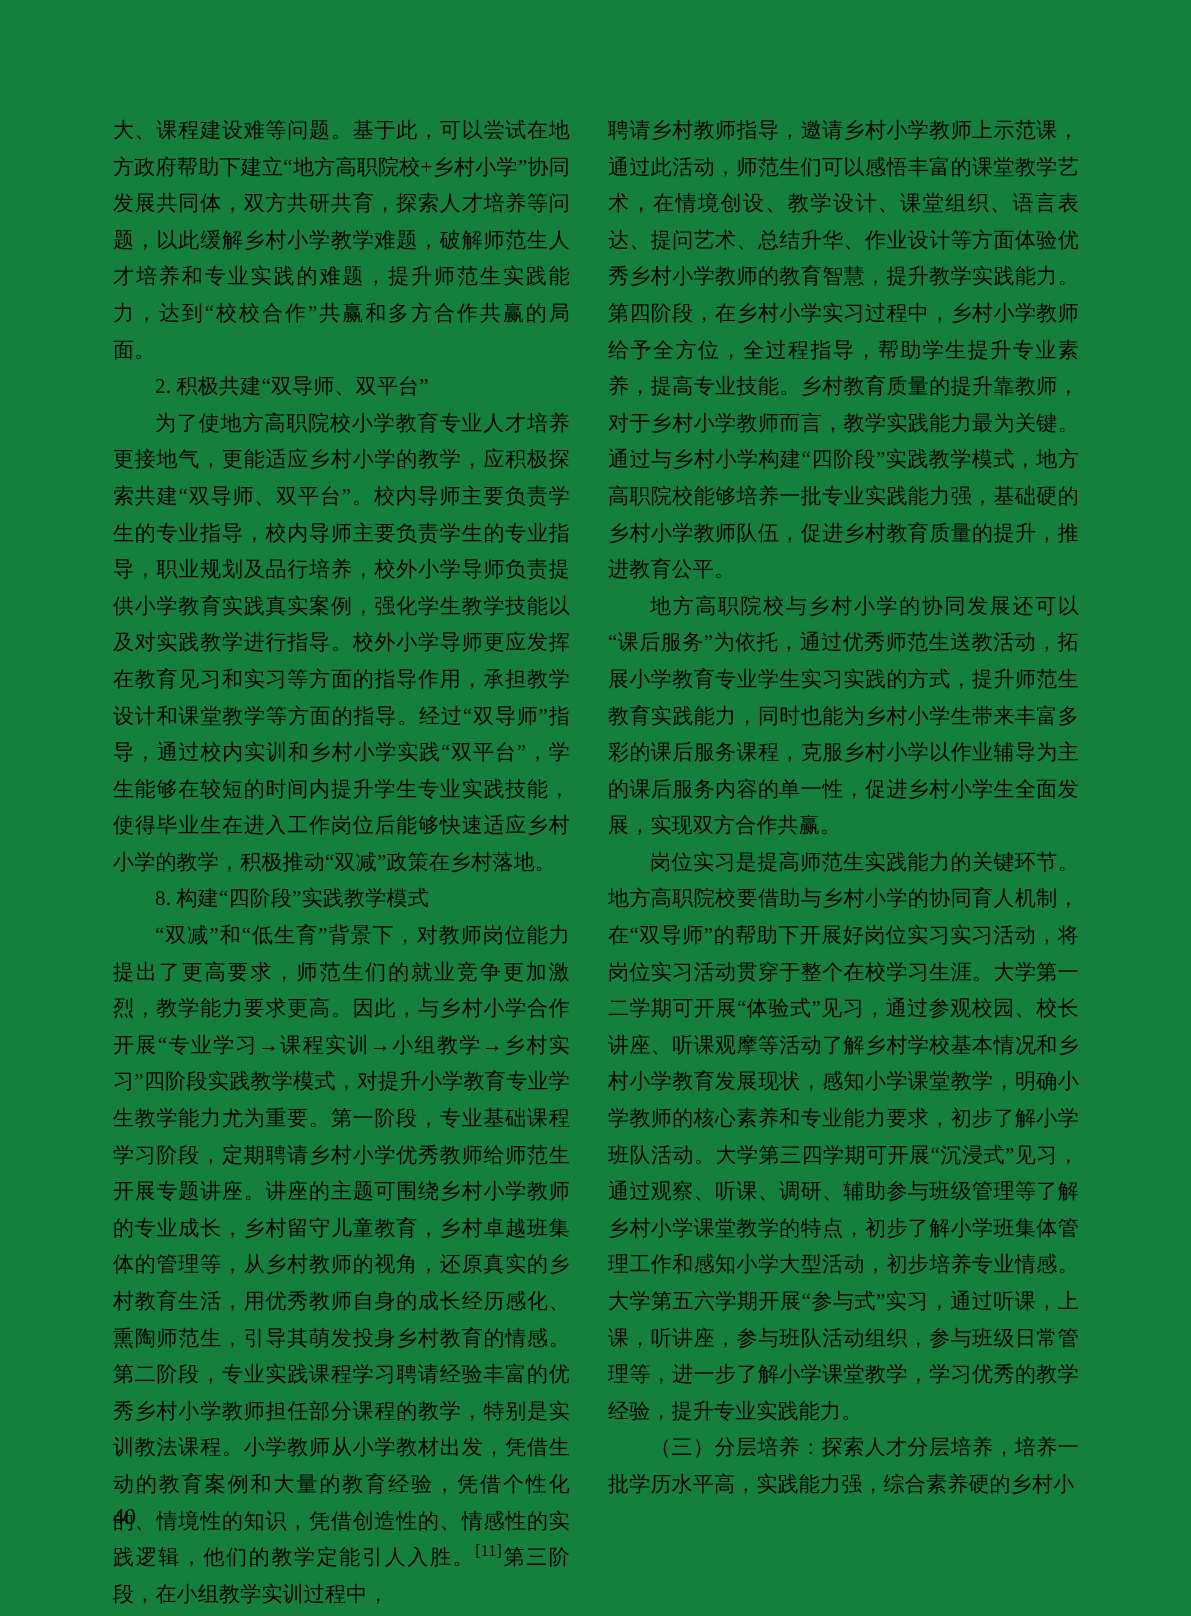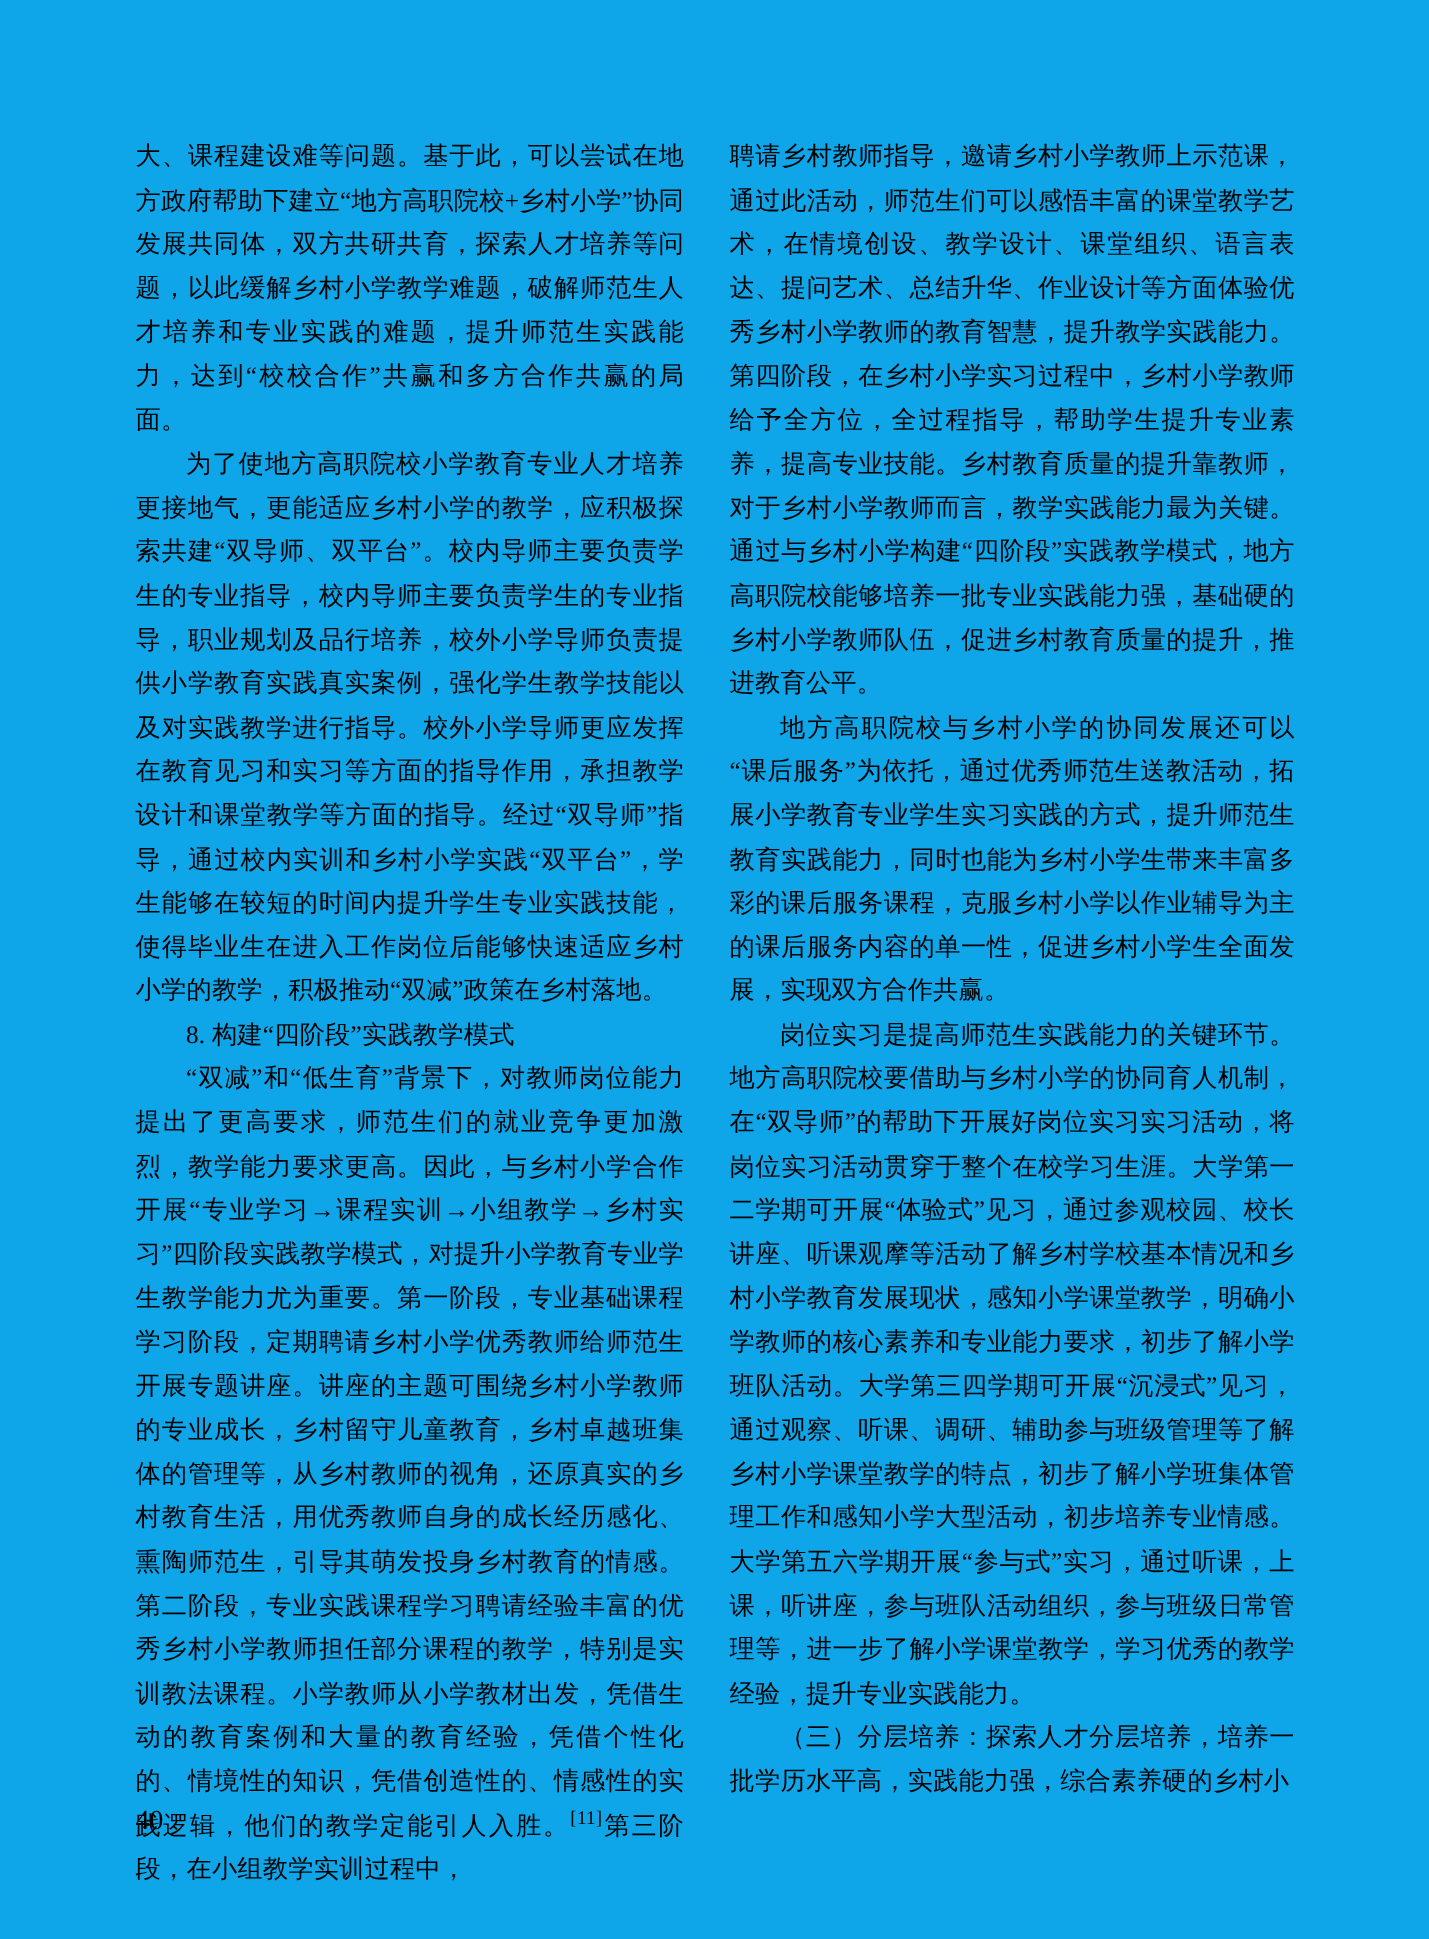--- a/index.html
+++ b/index.html
@@ -11,21 +11,21 @@
     height: 1616px;
     background: #ffffff;
     position: relative;
     overflow: hidden;
     font-family: "Liberation Serif", "DejaVu Serif", serif;
     color: #000000;
   }
   .page {
     position: absolute;
     inset: 0;
-    background: #0ea5e9;
+    background: #15803d;
   }
   .content {
     position: absolute;
     left: 113px;
     top: 112px;
     width: 966px;
     display: flex;
   }
   .col {
     text-align: justify;
@@ -60,20 +60,21 @@
     line-height: 30px;
   }
 </style>
 </head>
 <body>
 
 <div class="page">
   <div class="content">
     <div class="col left">
         <p class="">大、课程建设难等问题。基于此，可以尝试在地方政府帮助下建立“地方高职院校+乡村小学”协同发展共同体，双方共研共育，探索人才培养等问题，以此缓解乡村小学教学难题，破解师范生人才培养和专业实践的难题，提升师范生实践能力，达到“校校合作”共赢和多方合作共赢的局面。</p>
+        <p class="indent">2. 积极共建“双导师、双平台”</p>
         <p class="indent">为了使地方高职院校小学教育专业人才培养更接地气，更能适应乡村小学的教学，应积极探索共建“双导师、双平台”。校内导师主要负责学生的专业指导，校内导师主要负责学生的专业指导，职业规划及品行培养，校外小学导师负责提供小学教育实践真实案例，强化学生教学技能以及对实践教学进行指导。校外小学导师更应发挥在教育见习和实习等方面的指导作用，承担教学设计和课堂教学等方面的指导。经过“双导师”指导，通过校内实训和乡村小学实践“双平台”，学生能够在较短的时间内提升学生专业实践技能，使得毕业生在进入工作岗位后能够快速适应乡村小学的教学，积极推动“双减”政策在乡村落地。</p>
         <p class="indent">8. 构建“四阶段”实践教学模式</p>
         <p class="indent">“双减”和“低生育”背景下，对教师岗位能力提出了更高要求，师范生们的就业竞争更加激烈，教学能力要求更高。因此，与乡村小学合作开展“专业学习→课程实训→小组教学→乡村实习”四阶段实践教学模式，对提升小学教育专业学生教学能力尤为重要。第一阶段，专业基础课程学习阶段，定期聘请乡村小学优秀教师给师范生开展专题讲座。讲座的主题可围绕乡村小学教师的专业成长，乡村留守儿童教育，乡村卓越班集体的管理等，从乡村教师的视角，还原真实的乡村教育生活，用优秀教师自身的成长经历感化、熏陶师范生，引导其萌发投身乡村教育的情感。第二阶段，专业实践课程学习聘请经验丰富的优秀乡村小学教师担任部分课程的教学，特别是实训教法课程。小学教师从小学教材出发，凭借生动的教育案例和大量的教育经验，凭借个性化的、情境性的知识，凭借创造性的、情感性的实践逻辑，他们的教学定能引人入胜。<sup class="ref">[11]</sup>第三阶段，在小组教学实训过程中，</p>
       </div>
     <div class="col right">
         <p class="">聘请乡村教师指导，邀请乡村小学教师上示范课，通过此活动，师范生们可以感悟丰富的课堂教学艺术，在情境创设、教学设计、课堂组织、语言表达、提问艺术、总结升华、作业设计等方面体验优秀乡村小学教师的教育智慧，提升教学实践能力。第四阶段，在乡村小学实习过程中，乡村小学教师给予全方位，全过程指导，帮助学生提升专业素养，提高专业技能。乡村教育质量的提升靠教师，对于乡村小学教师而言，教学实践能力最为关键。通过与乡村小学构建“四阶段”实践教学模式，地方高职院校能够培养一批专业实践能力强，基础硬的乡村小学教师队伍，促进乡村教育质量的提升，推进教育公平。</p>
         <p class="indent">地方高职院校与乡村小学的协同发展还可以“课后服务”为依托，通过优秀师范生送教活动，拓展小学教育专业学生实习实践的方式，提升师范生教育实践能力，同时也能为乡村小学生带来丰富多彩的课后服务课程，克服乡村小学以作业辅导为主的课后服务内容的单一性，促进乡村小学生全面发展，实现双方合作共赢。</p>
         <p class="indent">岗位实习是提高师范生实践能力的关键环节。地方高职院校要借助与乡村小学的协同育人机制，在“双导师”的帮助下开展好岗位实习实习活动，将岗位实习活动贯穿于整个在校学习生涯。大学第一二学期可开展“体验式”见习，通过参观校园、校长讲座、听课观摩等活动了解乡村学校基本情况和乡村小学教育发展现状，感知小学课堂教学，明确小学教师的核心素养和专业能力要求，初步了解小学班队活动。大学第三四学期可开展“沉浸式”见习，通过观察、听课、调研、辅助参与班级管理等了解乡村小学课堂教学的特点，初步了解小学班集体管理工作和感知小学大型活动，初步培养专业情感。大学第五六学期开展“参与式”实习，通过听课，上课，听讲座，参与班队活动组织，参与班级日常管理等，进一步了解小学课堂教学，学习优秀的教学经验，提升专业实践能力。</p>
         <p class="indent">（三）分层培养：探索人才分层培养，培养一批学历水平高，实践能力强，综合素养硬的乡村小</p>
       </div>

